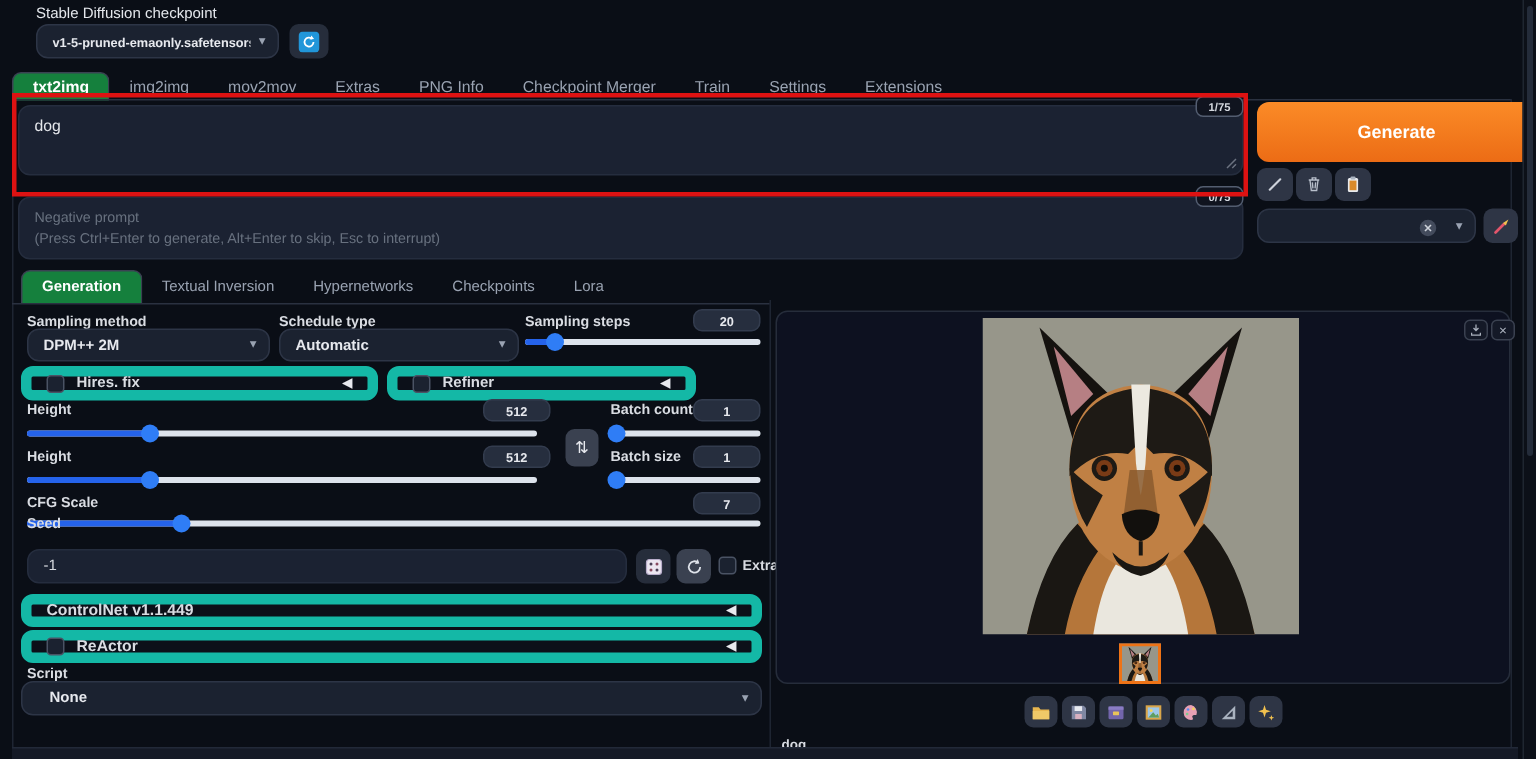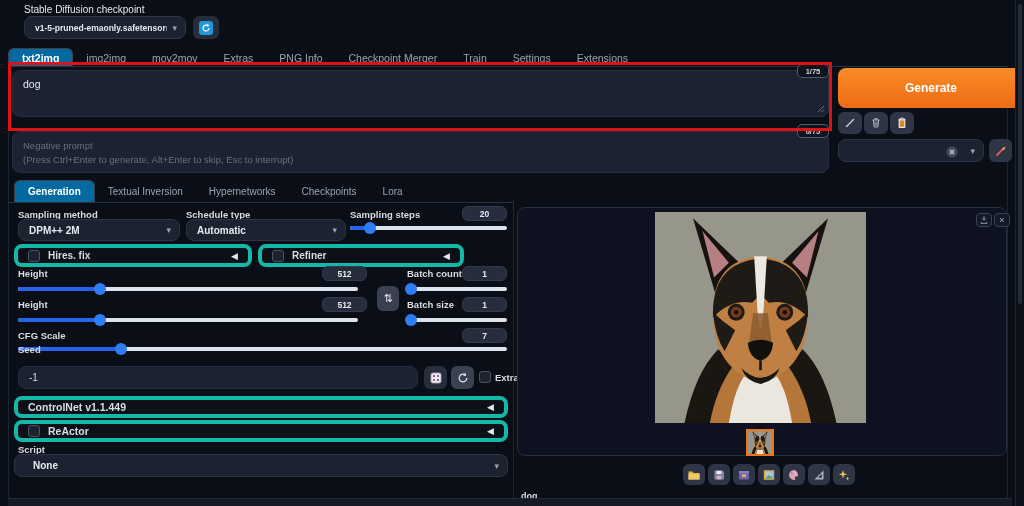--- a/index.html
+++ b/index.html
@@ -24,36 +24,36 @@
   .textarea {
     background:#1b2232; border:1px solid #252d3e; border-radius:8px;
     font-size:10.5px; color:#e6e8ec; padding:7px 10px;
   }
   .badge {
     background:#10141f; border:1.5px solid #535d70; border-radius:5px;
     font-size:7.5px; font-weight:700; color:#d3d7de;
     display:flex; align-items:center; justify-content:center; z-index:40;
   }
   .accordion {
-    border:4px solid #14b8a6; border-radius:8px; background:#0c1019;
+    border:7px solid #14b8a6; border-radius:8px; background:#0c1019;
     display:flex; align-items:center; gap:8px; padding:0 10px;
   }
   .accordion .arrow { margin-left:auto; font-size:9px; color:#e7e9ee;
     font-family:"DejaVu Sans","Liberation Sans",sans-serif; }
   .cb { width:12px; height:12px; border:1px solid #4a5364; border-radius:3px; background:#1b2230; flex:0 0 auto; }
   .btn-sm {
     background:#353d4d; border-radius:6px; display:flex; align-items:center; justify-content:center;
   }
   .tabbar { display:flex; align-items:flex-end; gap:0; }
   .tab {
     font-size:10.5px; color:#9aa3b2; padding:3px 13px; height:19px; display:flex; align-items:center;
     white-space:nowrap;
   }
   .tab.active {
-    color:#fff; font-weight:700; background:#0369a1;
+    color:#fff; font-weight:700; background:#15803d;
     border:1px solid #3a4252; border-bottom:none; border-radius:6px 6px 0 0;
   }
   .hline { background:#2a3140; height:1px; }
   .vline { background:#1e2532; width:1px; }
   .slider { height:12px; }
   .slider .track { position:absolute; top:4px; left:0; right:0; height:4px; background:#dde3ec; border-radius:3px; }
   .slider .fill  { position:absolute; top:4px; left:0; width:var(--pct,0%); height:4px; background:#2563eb; border-radius:3px; }
   .slider .knob  { position:absolute; top:0; left:var(--pct,0%); width:12px; height:12px; margin-left:-6px; border-radius:50%; background:#2f7df6; }
   .genbtn {
     background:linear-gradient(180deg,#fb8b27,#ec6c15); border-radius:8px;

